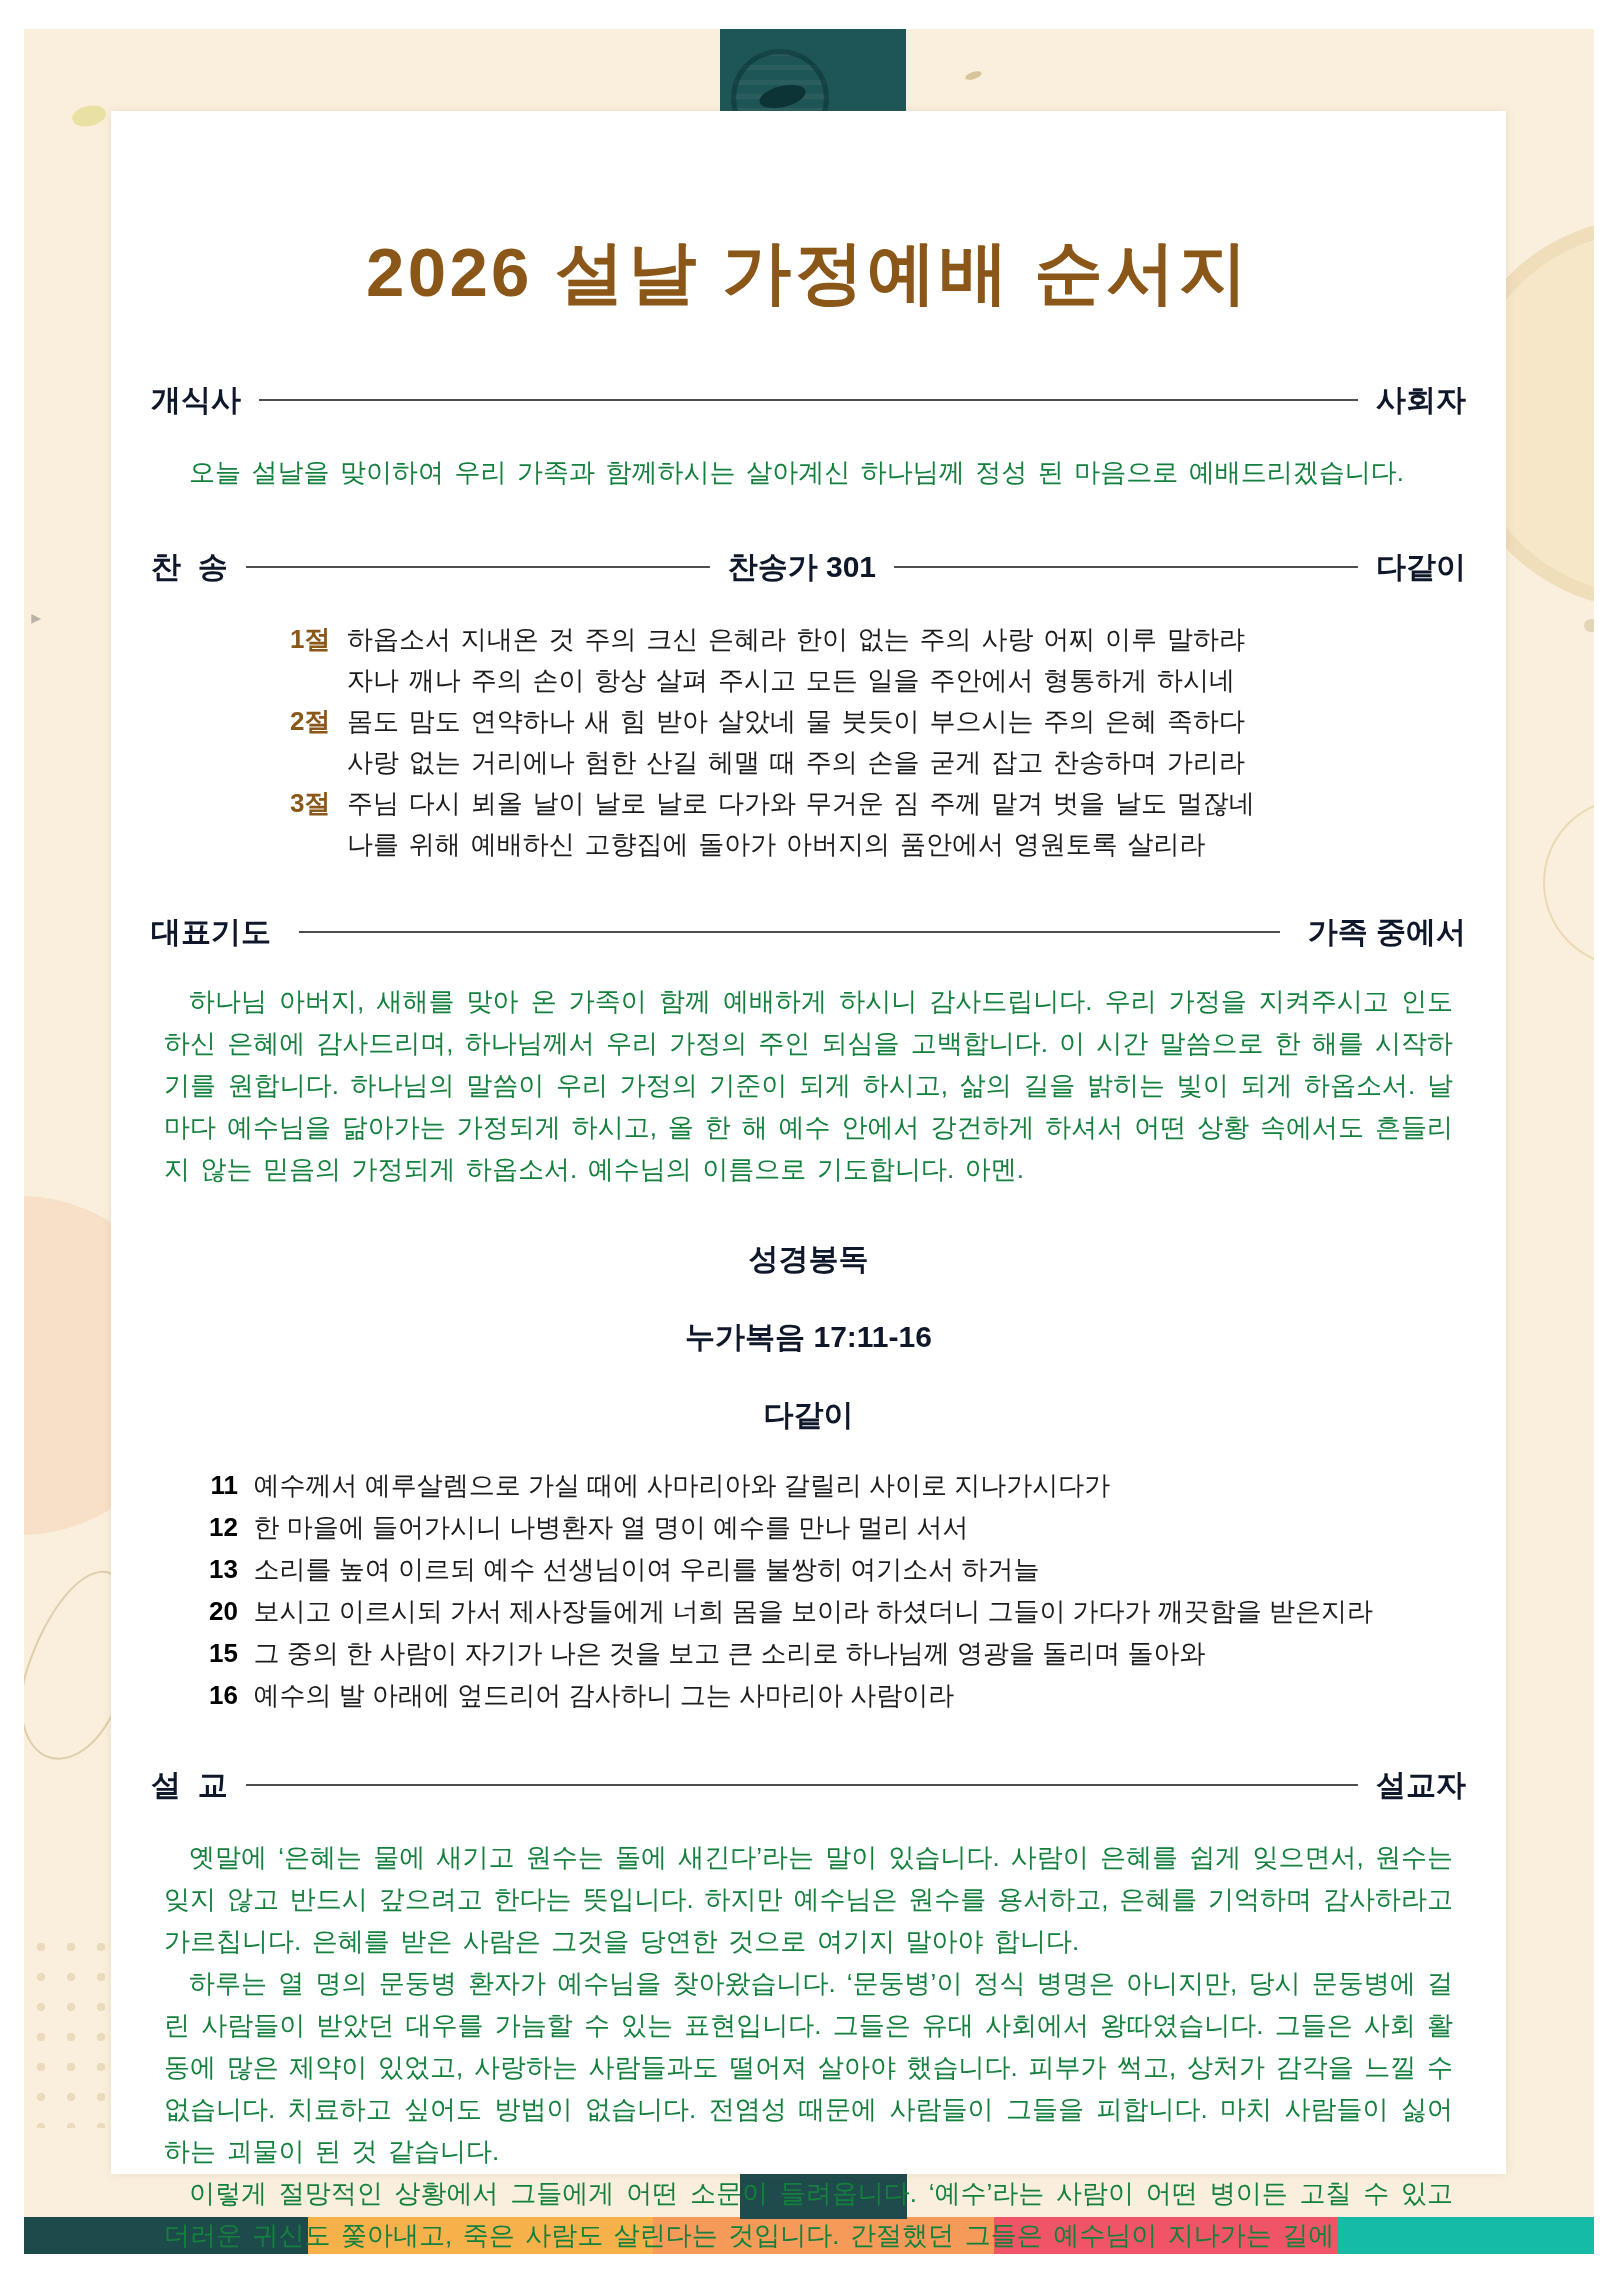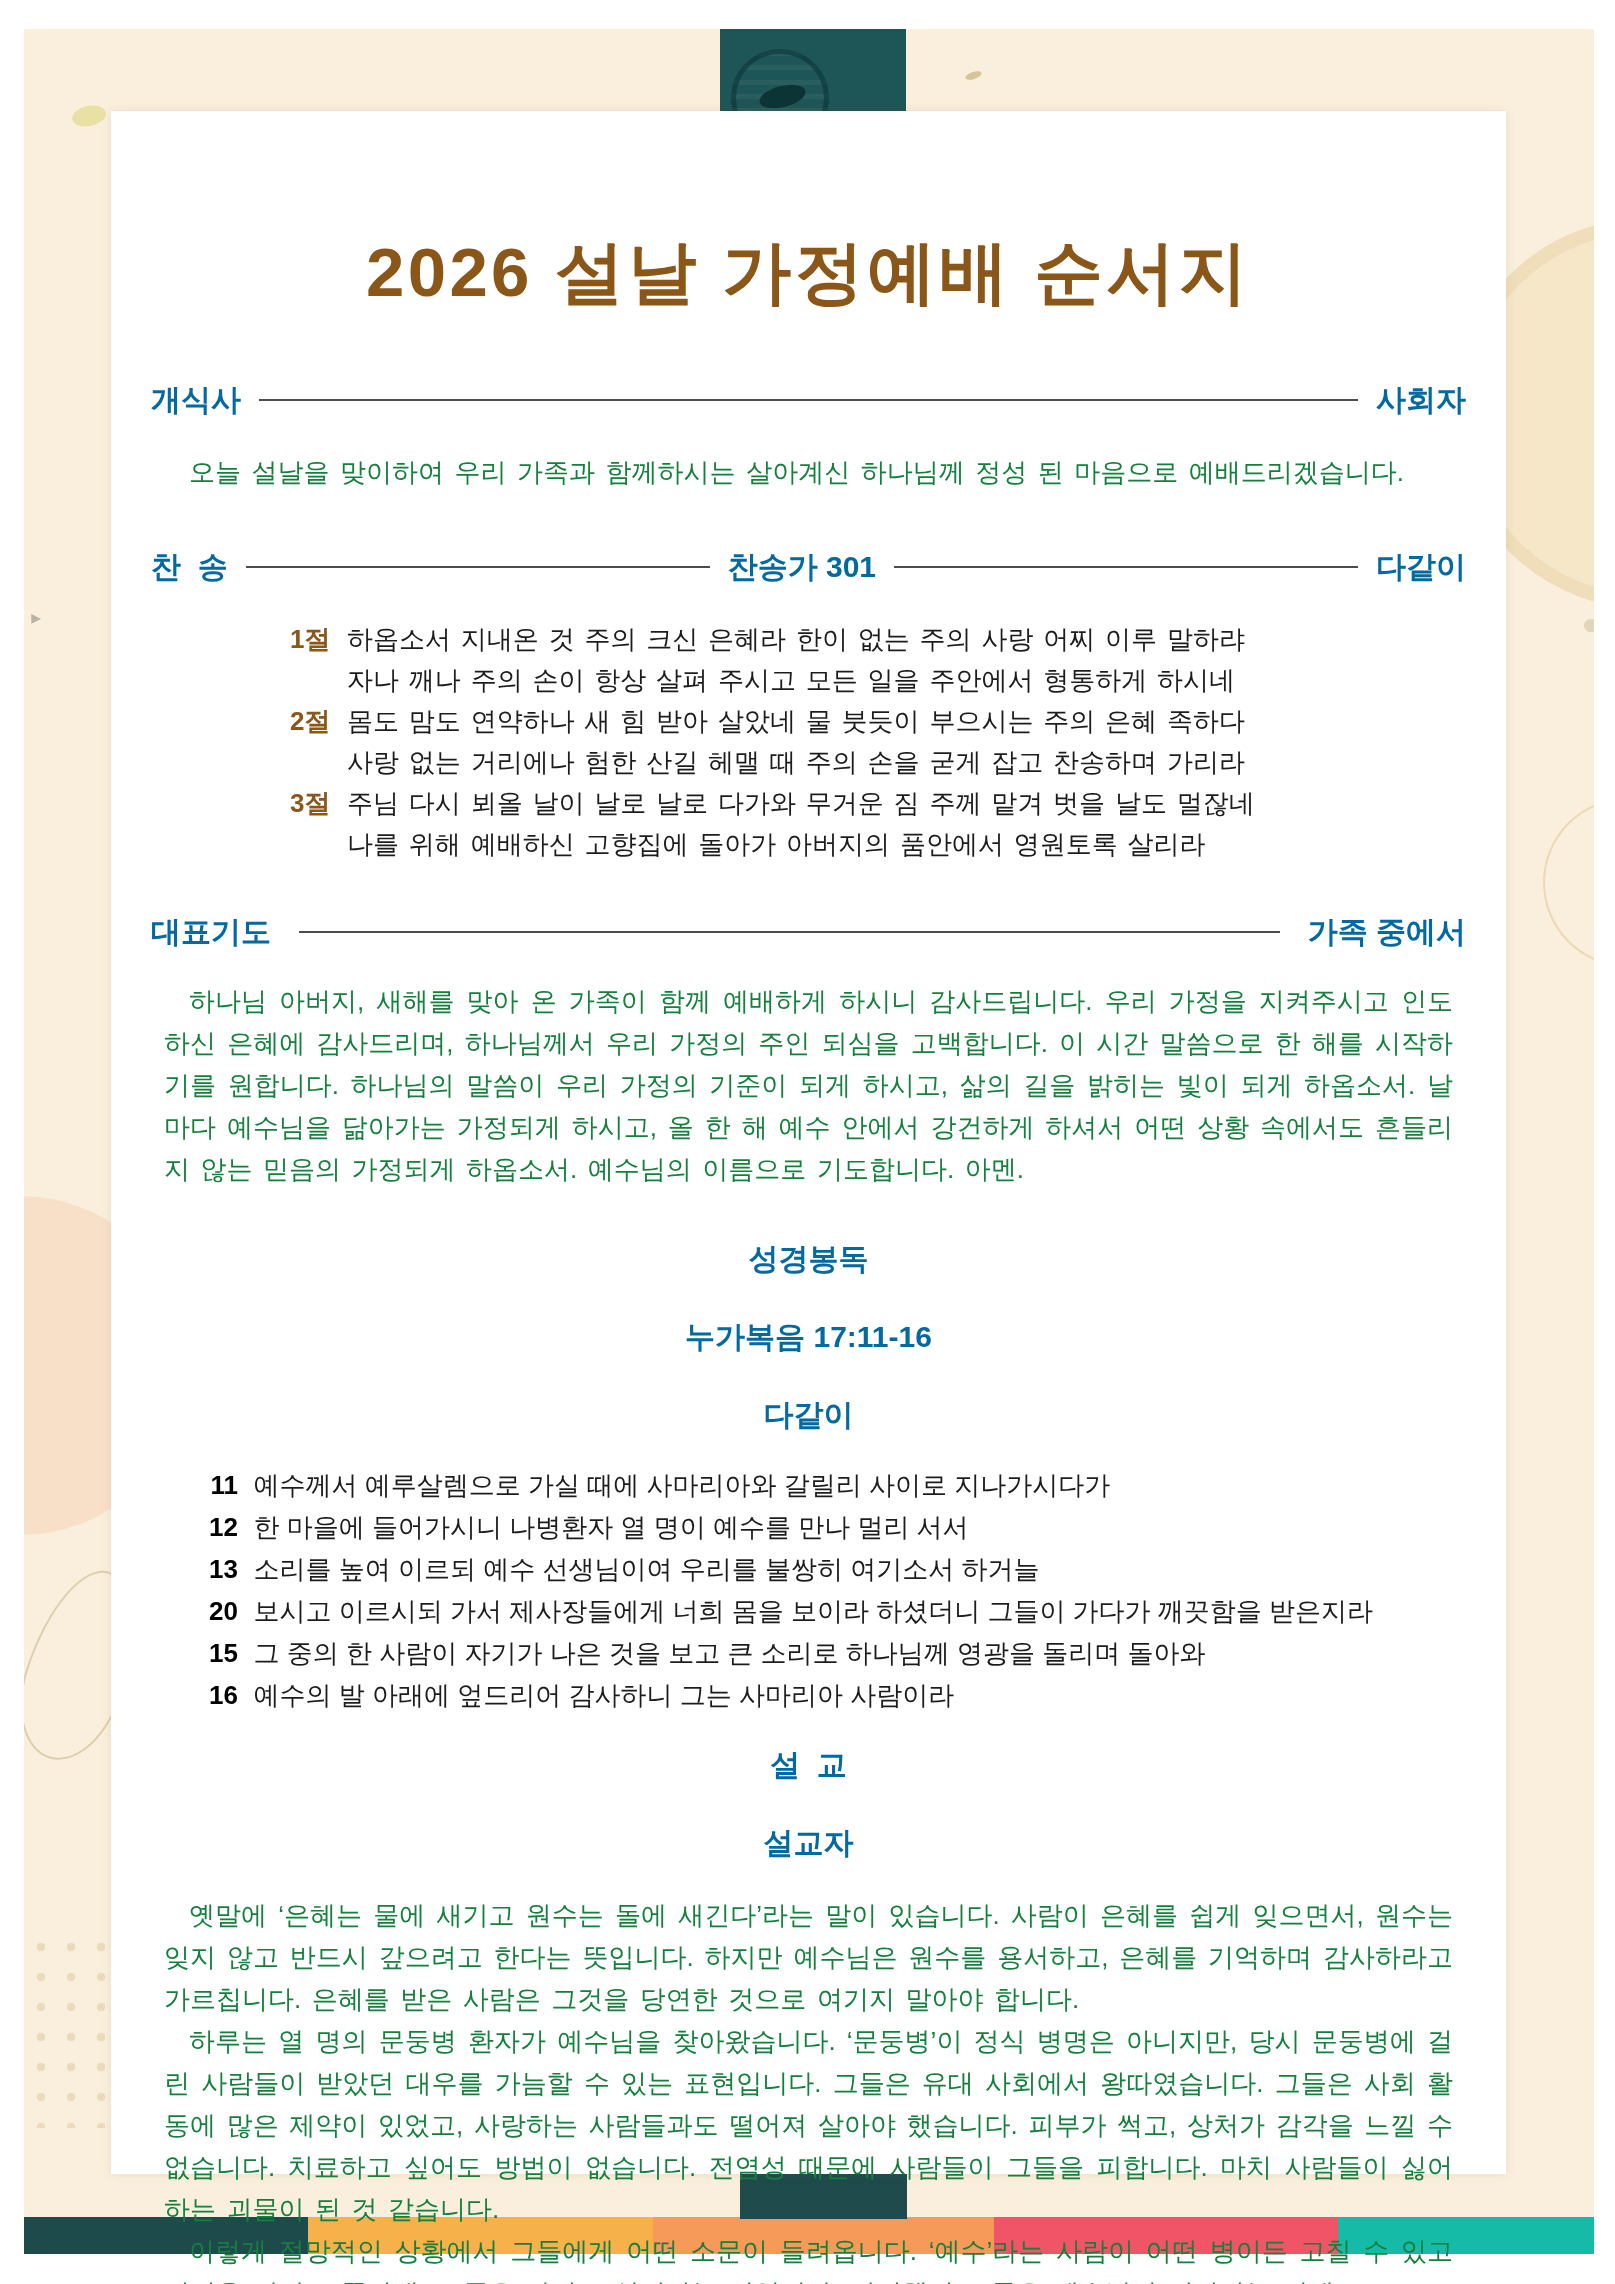--- a/index.html
+++ b/index.html
@@ -48,30 +48,30 @@
   .stripe-bar span { display:block; height:100%; }
 
   
   .card { position:absolute; left:111px; top:111px; width:1395px; height:2063px;
           background:#ffffff; z-index:4; padding:8px 40px; box-shadow:0 0 9px rgba(120,100,70,.12); }
 
   .title { margin-top:119px; text-align:center; font-size:69px; line-height:69px;
            font-weight:800; color:#8a5719; letter-spacing:3.3px; }
 
   .sec-head { display:flex; align-items:center; gap:18px; font-size:30px; line-height:42px;
-              font-weight:700; color:#0369a1; white-space:pre; }
+              font-weight:700; color:#0f172a; white-space:pre; }
   .rule { flex:1; height:2.6px; background:#4d4d4d; }
 
   .para { font-size:26px; line-height:42px; color:#15803d; text-align:justify;
           margin-left:13px; margin-right:13px; word-spacing:3.3px; }
   .indent { text-indent:25px; }
 
   .opening-body { margin-top:30px; }
   .sec1 { margin-top:72px; } .sec2 { margin-top:53px; } .sec3 { margin-top:46px;gap:28px; }
-  .sec4 { margin-top:48px;flex-direction:column; } .sec5 { margin-top:28px;flex-direction:column; }
+  .sec4 { margin-top:48px;flex-direction:column; } .sec5 { margin-top:48px; }
 
   .hymn { margin-top:31px; margin-left:139px; font-size:26px; line-height:41px; color:#1c1c1c; }
   .hymn-row { display:flex; gap:1px; }
   .verse-num { flex:0 0 56px; font-weight:700; color:#8a5719; }
   .hymn-lines { word-spacing:2.6px; }
 
   .prayer { margin-top:27px; }
   .scripture { margin-top:28px; margin-left:54px; font-size:26px; line-height:42px; color:#1c1c1c; }
   .scripture-row { display:flex; gap:15.6px; }
   .scripture-num { flex:0 0 33px; text-align:right; font-weight:700; color:#000000; }

